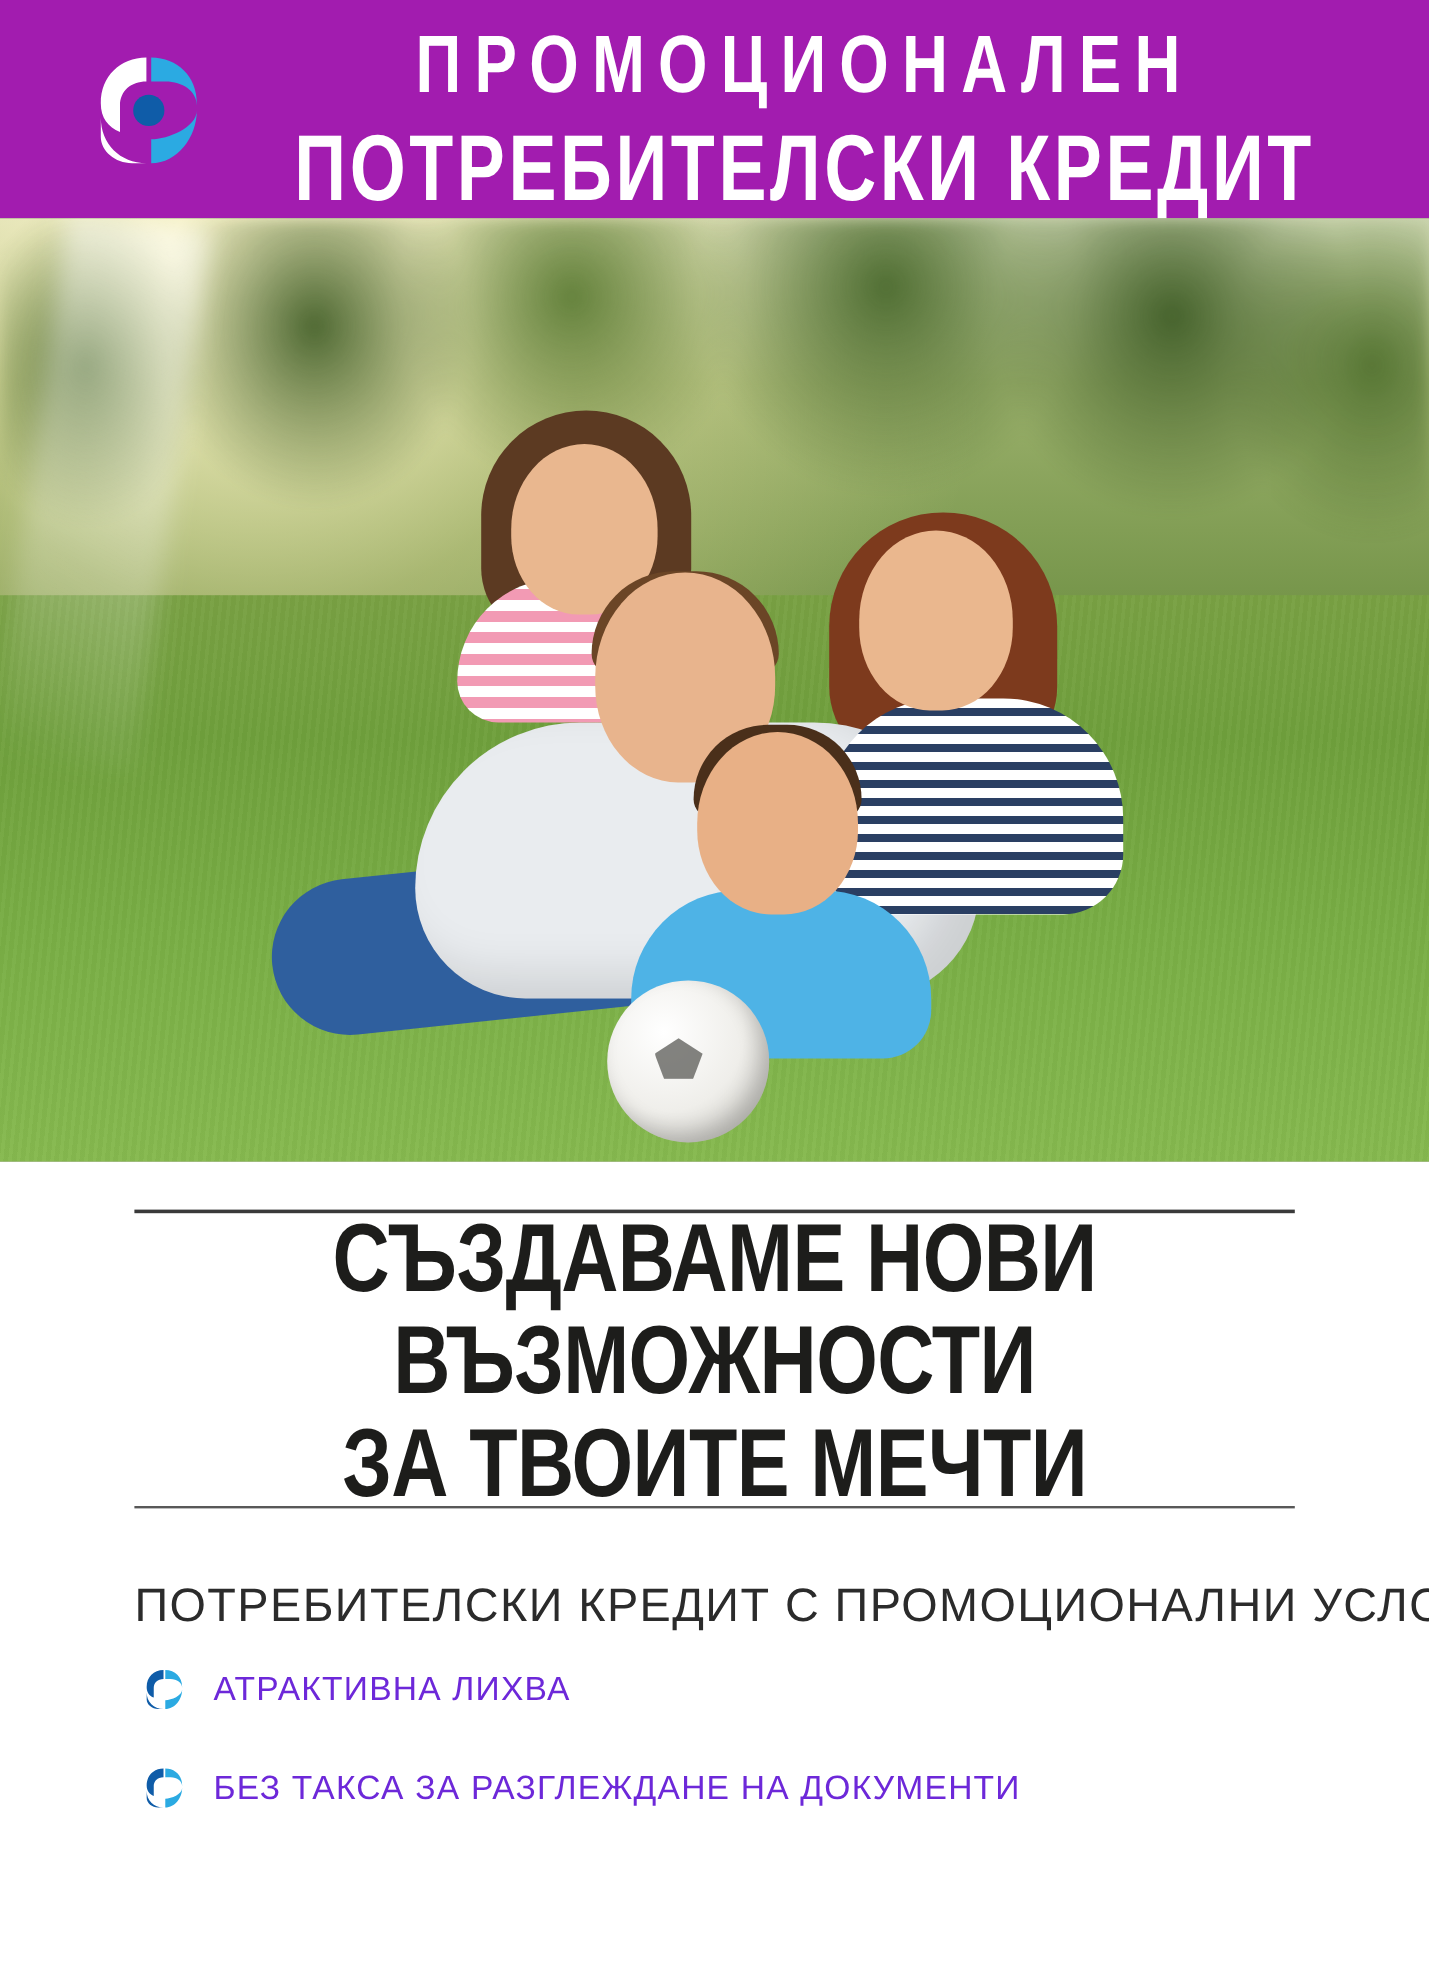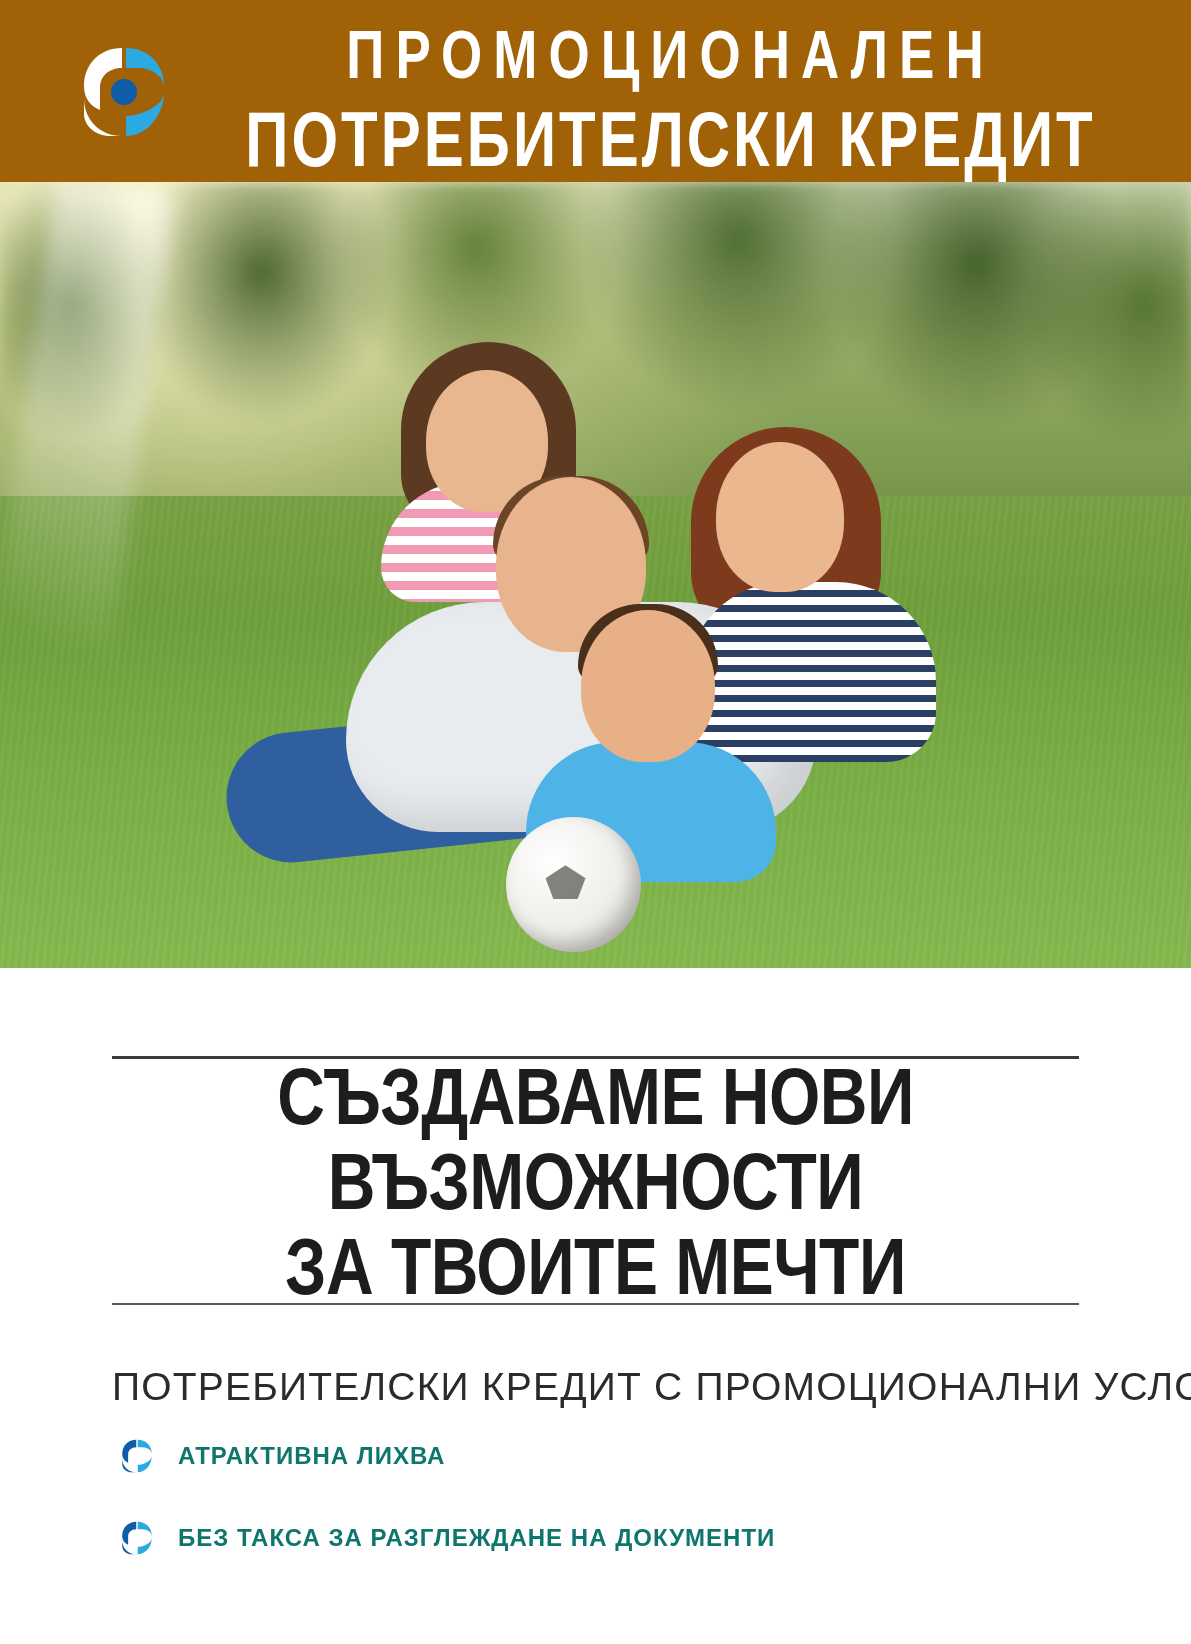--- a/index.html
+++ b/index.html
@@ -20,21 +20,21 @@
     width: 1191px;
     height: 1644px;
     position: relative;
     background: #ffffff;
     display: flex;
     flex-direction: column;
   }
 
   
   .header {
-    background: #a16207;
+    background: #a21caf;
     height: 182px;
     display: flex;
     align-items: center;
     padding: 0 0 0 78px;
     box-sizing: border-box;
     position: relative;
     flex: 0 0 auto;
   }
 
   .logo-mark {
@@ -276,21 +276,20 @@
     font-size: 66px;
     line-height: 1.06;
     letter-spacing: -0.5px;
     padding: 18px 0 16px 0;
     transform: scaleY(1.22);
     transform-origin: center center;
     white-space: pre-line;
   }
   .headline-wrap {
     padding: 10px 0 30px 0;
-    margin-top: 48px;
   }
 
   .subhead {
     color: #2b2b2b;
     font-size: 39px;
     letter-spacing: 1.2px;
     padding: 30px 0 12px 0;
     font-weight: 400;
     white-space: nowrap;
   }
@@ -306,25 +305,24 @@
     margin-bottom: 48px;
   }
   .bullet-icon {
     width: 34px;
     height: 34px;
     position: relative;
     margin-right: 24px;
     flex: 0 0 auto;
   }
   .bullet-text {
-    color: #0f766e;
-    font-size: 24px;
+    color: #6d28d9;
+    font-size: 28px;
     letter-spacing: 1px;
     white-space: nowrap;
-    font-weight: bold;
   }
 </style>
 </head>
 <body>
 
 <div class="poster">
 
   <div class="header">
 
     <div class="logo-mark">

